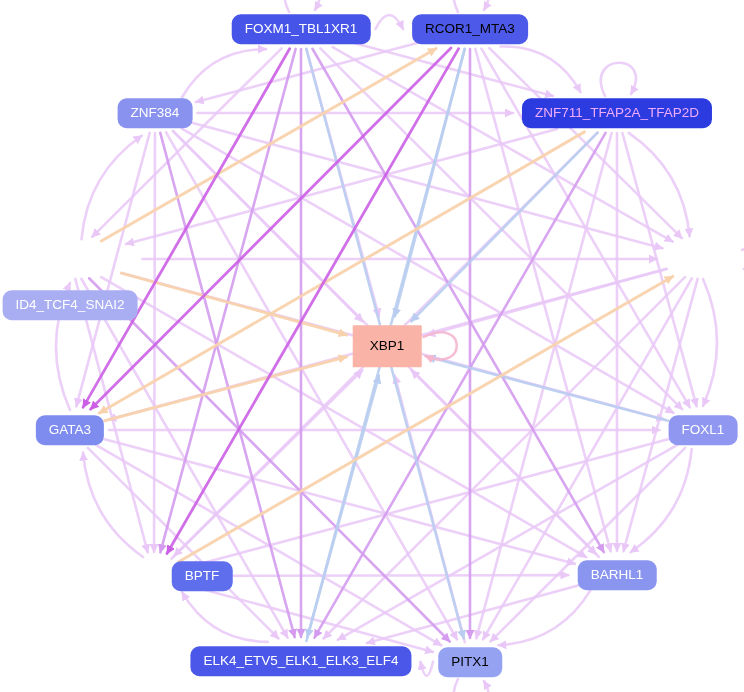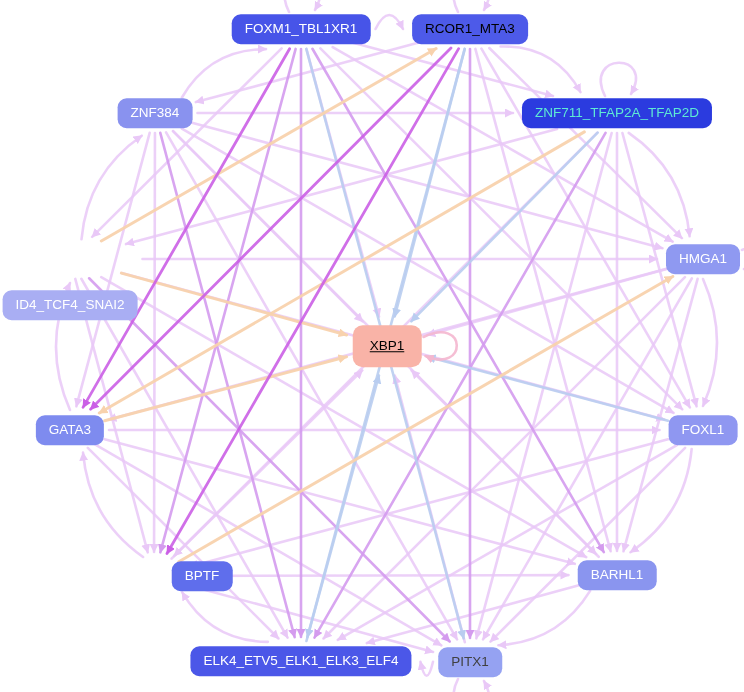--- a/index.html
+++ b/index.html
@@ -19,22 +19,21 @@
     border-radius:9px;
     font-size:13.5px;
     line-height:1;
     white-space:nowrap;
     text-align:center;
     user-select:none;
     cursor:default;
   }
   .node--center{
     padding:14px 17px;
-    border-radius:10px;
-    text-decoration:underline;
+    border-radius:1px;
   }
 </style>
 </head>
 <body>
 
 <div id="stage">
   <svg id="edge-layer" width="744" height="692" viewBox="0 0 744 692">
       <defs>
         <marker id="arr-lav" markerUnits="userSpaceOnUse" markerWidth="10" markerHeight="10" refX="8" refY="4.5" orient="auto">
           <path d="M0,0 L9,4.5 L0,9 Z" fill="#e9c8f7"></path>
@@ -137,24 +136,23 @@
       <path d="M 104.64786745726018 420.8188616201582 L 346.4912064550501 356.73419134945044" fill="none" stroke="#f8d2ad" stroke-width="3" stroke-opacity="0.95" stroke-linecap="round" marker-end="url(#arr-peach)"></path>
       <path d="M 289.61414871754397 48.76504919595178 L 83.04579433210434 407.3534046442691" fill="none" stroke="#cb5fe6" stroke-width="2.8" stroke-opacity="0.9" stroke-linecap="round" marker-end="url(#arr-mag)"></path>
       <path d="M 450.98071456744367 48.0668336461377 L 90.58607677008136 409.3624580379934" fill="none" stroke="#cb5fe6" stroke-width="2.8" stroke-opacity="0.9" stroke-linecap="round" marker-end="url(#arr-mag)"></path>
       <path d="M 458.6356039473718 48.671913420214025 L 166.98758526075102 553.5183255138265" fill="none" stroke="#cb5fe6" stroke-width="2.8" stroke-opacity="0.9" stroke-linecap="round" marker-end="url(#arr-mag)"></path>
       <path d="M 423.5 337 C 467.5 316, 467.5 374, 425.5 356" fill="none" stroke="#f4b7cf" stroke-width="2.6" stroke-opacity="0.9" stroke-linecap="round" marker-end="url(#arr-pink)"></path>
     </svg>
   <div id="node-layer">
       <div class="node" style="left: 301px; top: 29px; background: rgb(71, 84, 232); color: rgb(255, 255, 255);">FOXM1_TBL1XR1</div>
       <div class="node" style="left: 470px; top: 29px; background: rgb(77, 90, 233); color: #000000;">RCOR1_MTA3</div>
       <div class="node" style="left: 155px; top: 113px; background: rgb(137, 146, 239); color: rgb(255, 255, 255);">ZNF384</div>
-      <div class="node" style="left: 617px; top: 113px; background: rgb(43, 59, 223); color: #5eead4;">ZNF711_TFAP2A_TFAP2D</div>
+      <div class="node" style="left: 617px; top: 113px; background: rgb(43, 59, 223); color: #f0abfc;">ZNF711_TFAP2A_TFAP2D</div>
       <div class="node" style="left: 70px; top: 259px; background: rgb(169, 174, 243); color: rgb(255, 255, 255); margin-top: 46px;">ID4_TCF4_SNAI2</div>
-      <div class="node" style="left: 703px; top: 259px; background: rgb(143, 153, 241); color: rgb(255, 255, 255);">HMGA1</div>
       <div class="node node--center" style="left: 387px; top: 346px; background: rgb(249, 179, 167); color: rgb(0, 0, 0);">XBP1</div>
       <div class="node" style="left: 70px; top: 430px; background: rgb(126, 139, 239); color: rgb(255, 255, 255);">GATA3</div>
       <div class="node" style="left: 703px; top: 430px; background: rgb(143, 151, 241); color: rgb(255, 255, 255);">FOXL1</div>
       <div class="node" style="left: 154px; top: 576px; background: rgb(95, 110, 236); color: rgb(255, 255, 255); margin-left: 48px;">BPTF</div>
       <div class="node" style="left: 617px; top: 575px; background: rgb(138, 149, 239); color: rgb(255, 255, 255);">BARHL1</div>
       <div class="node" style="left: 301px; top: 661px; background: rgb(75, 87, 232); color: rgb(255, 255, 255);">ELK4_ETV5_ELK1_ELK3_ELF4</div>
-      <div class="node" style="left: 470px; top: 662px; background: rgb(149, 162, 242); color: #404040;">PITX1</div>
+      <div class="node" style="left: 470px; top: 662px; background: rgb(149, 162, 242); color: #000000;">PITX1</div>
     </div>
 </div>
 
 </body></html>

